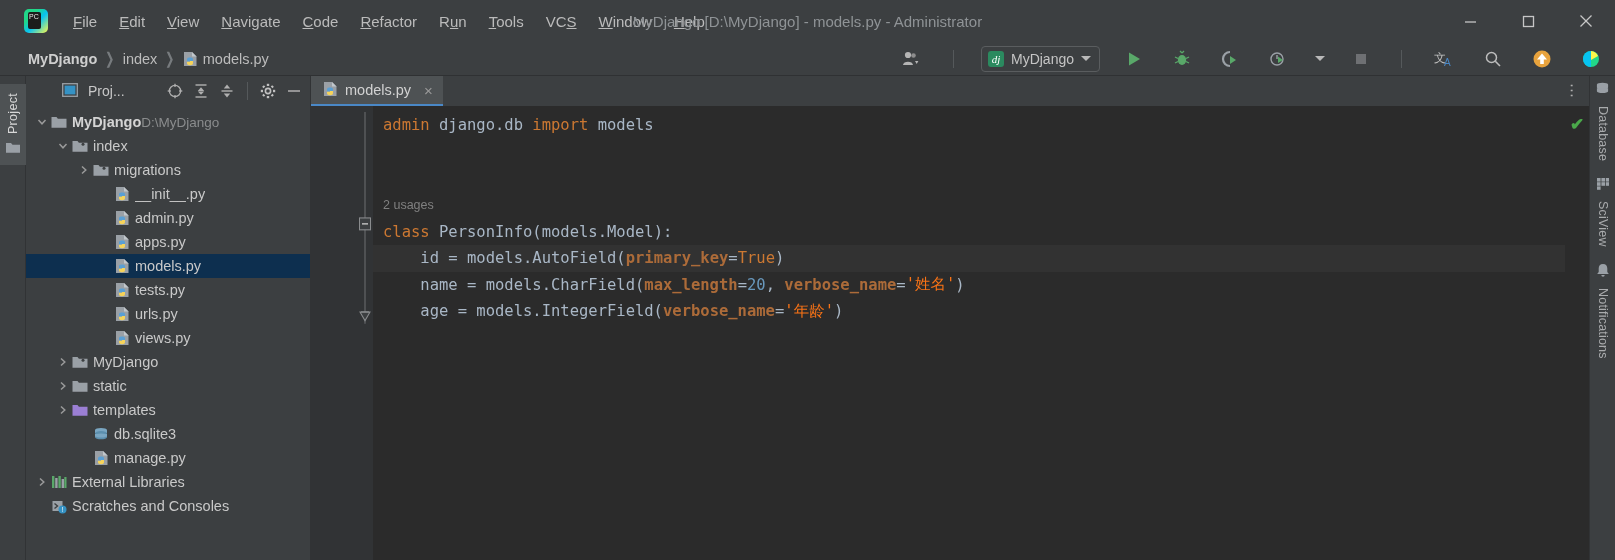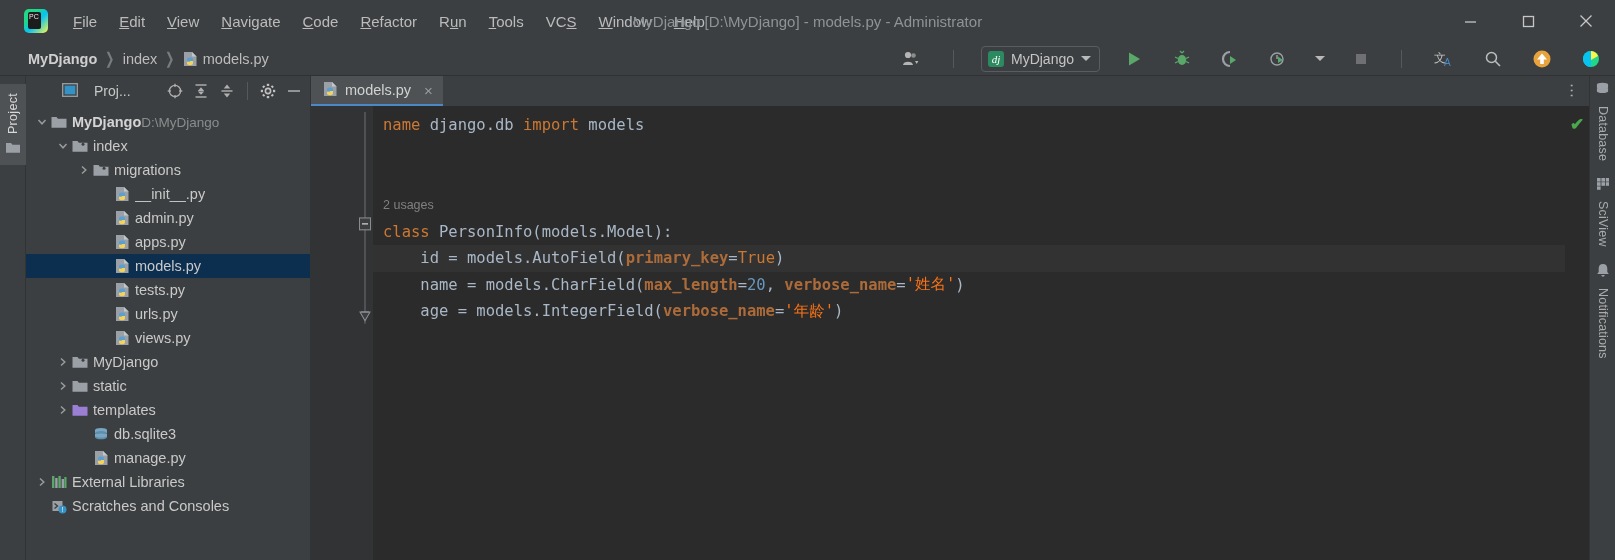--- a/index.html
+++ b/index.html
@@ -125,21 +125,21 @@
   .project-panel {
     width: 285px; background: #3c3f41;
     display: flex; flex-direction: column;
     border-right: 1px solid #313335;
   }
   .pp-header {
     height: 30px; min-height: 30px;
     display: flex; align-items: center; gap: 2px;
     padding: 0 6px 0 8px;
   }
-  .pp-title { color: #c8c8c8; font-size: 14px; margin-right: 14px; display: flex; align-items:center; gap:16px;padding-left:28px;}
+  .pp-title { color: #c8c8c8; font-size: 14px; margin-right: 14px; display: flex; align-items:center; gap:10px;padding-left:28px;}
   .pp-icons { display: flex; align-items: center; gap: 6px; margin-left: auto; }
   .pp-ico { width: 20px; height: 20px; display: flex; align-items: center; justify-content: center; color: #b0b0b0; }
   .tree { flex: 1; overflow: hidden; padding-top: 4px; font-size: 14.5px; }
   .trow {
     height: 24px; display: flex; align-items: center;
     color: #c9c9c9; white-space: nowrap; padding-right: 4px;
   }
   .trow.sel { background: #0d2f4f; }
   .trow .arrow {
     width: 16px; height: 16px; flex: none;
@@ -689,21 +689,21 @@
             <div class="gline">2</div>
             <div class="gline">3</div>
             <div class="gline"></div>
             <div class="gline">4</div>
             <div class="gline">5</div>
             <div class="gline">6</div>
             <div class="gline">7</div>
             <div class="gline">8</div>
           </div>
         <div class="code" id="code">
-            <div class="cline"><span class="kw">name</span><span class="pl"> django.db </span><span class="kw">import</span><span class="pl"> models</span></div>
+            <div class="cline"><span class="kw">admin</span><span class="pl"> django.db </span><span class="kw">import</span><span class="pl"> models</span></div>
             <div class="cline">&nbsp;</div>
             <div class="cline">&nbsp;</div>
             <div class="cline"><span class="hint">2 usages</span></div>
             <div class="cline"><span class="kw">class</span><span class="pl"> </span><span class="pl">PersonInfo</span><span class="pl">(models.Model):</span></div>
             <div class="cline cur"><span class="pl">    id = models.AutoField(</span><span class="arg">primary_key</span><span class="pl">=</span><span class="kw">True</span><span class="pl">)</span></div>
             <div class="cline"><span class="pl">    name = models.CharField(</span><span class="arg">max_length</span><span class="pl">=</span><span class="num">20</span><span class="pl">, </span><span class="arg">verbose_name</span><span class="pl">=</span><span class="str">'姓名'</span><span class="pl">)</span></div>
             <div class="cline"><span class="pl">    age = models.IntegerField(</span><span class="arg">verbose_name</span><span class="pl">=</span><span class="str">'年龄'</span><span class="pl">)</span></div>
             <div class="cline">&nbsp;</div>
           </div>
         <div class="marks">

